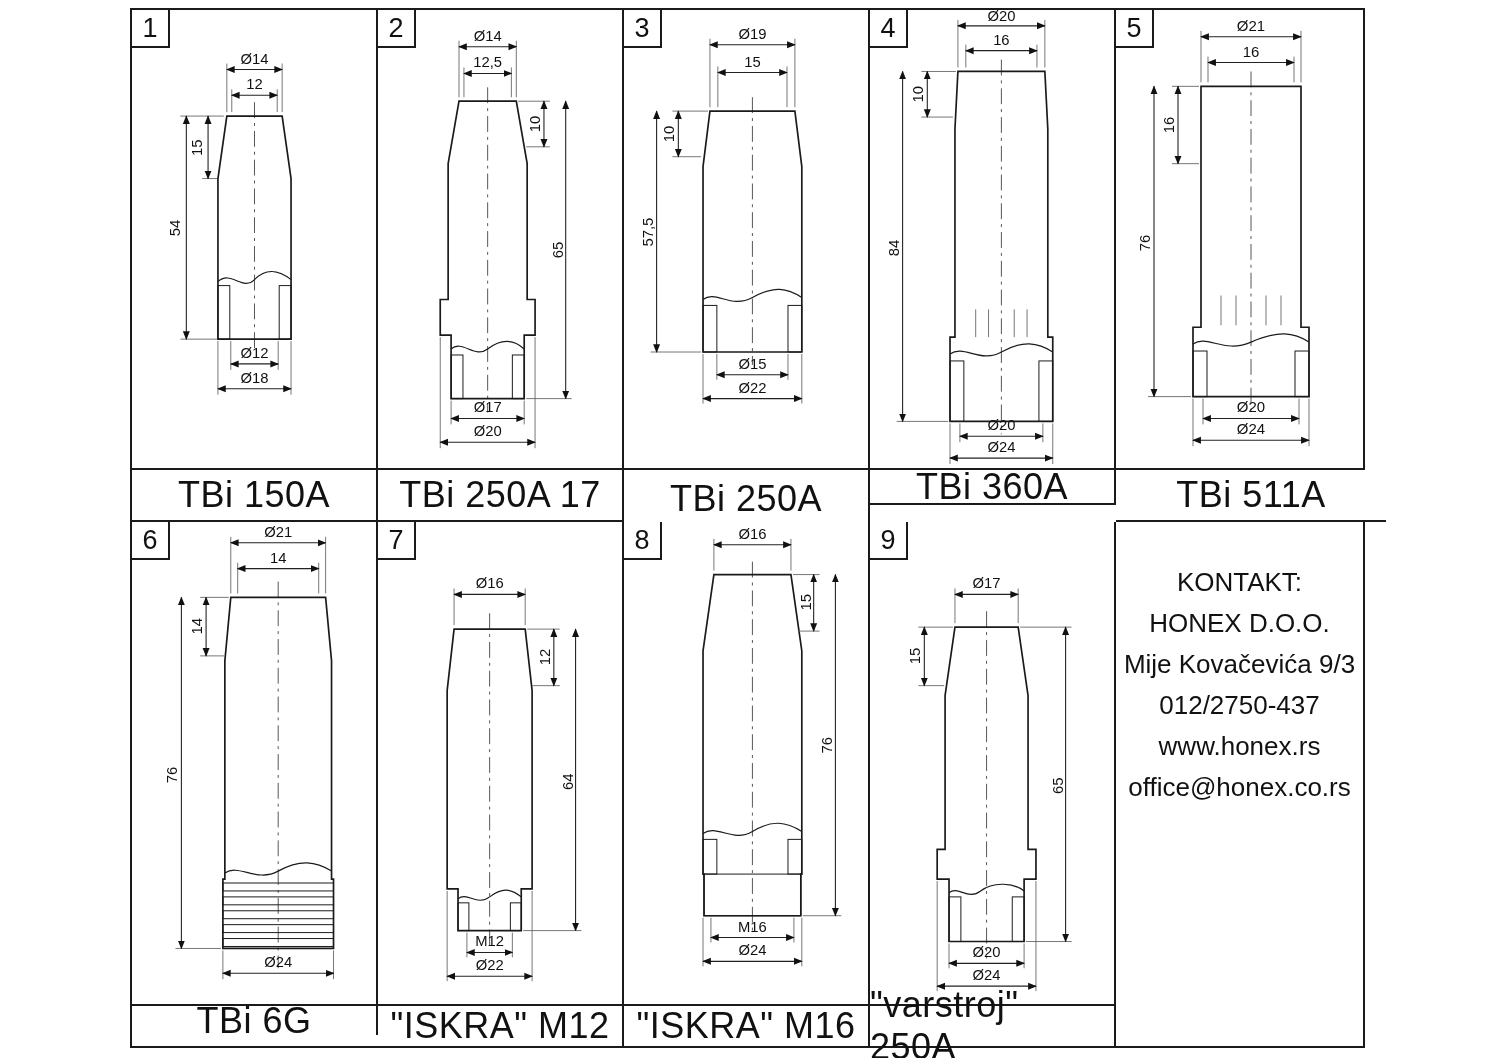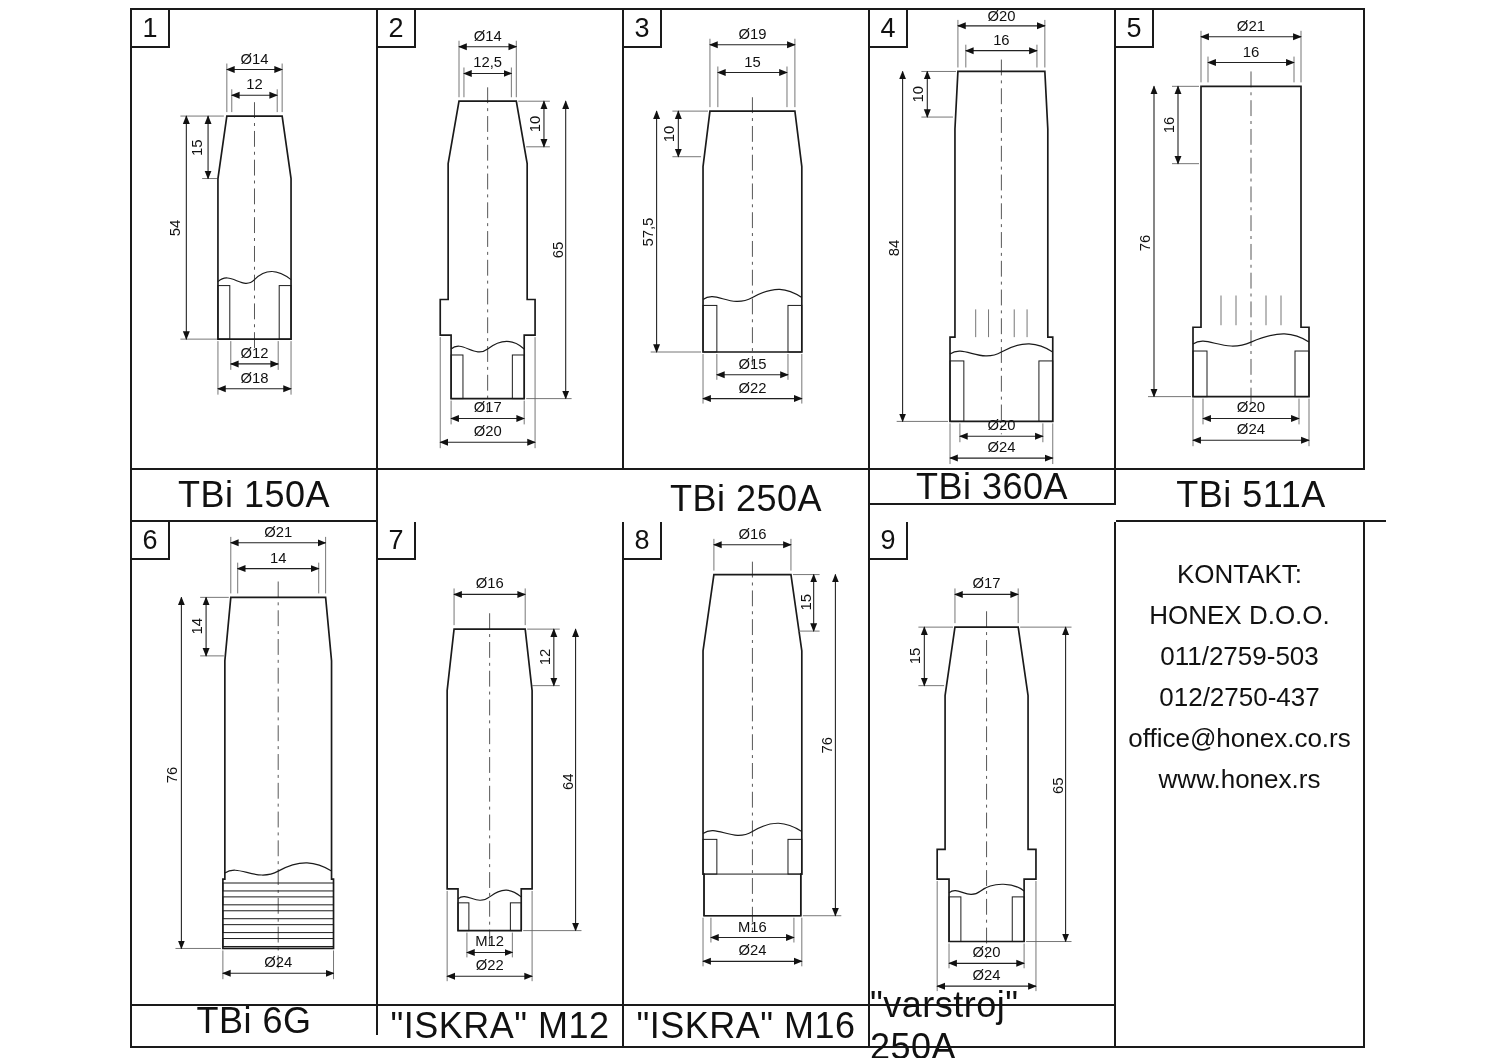--- a/index.html
+++ b/index.html
@@ -14,21 +14,21 @@
        display:flex;align-items:center;justify-content:center;font-size:27px;background:#fff;z-index:2}
   .lbl{display:flex;align-items:center;justify-content:center;font-size:36px;letter-spacing:.5px}
   .cell svg{position:absolute;left:0;top:0;width:100%;height:100%}
   .ol{fill:none;stroke:#1a1a1a;stroke-width:1.7}
   .cl{stroke:#555;stroke-width:1;stroke-dasharray:16 5 3 5;fill:none}
   .dl{stroke:#222;stroke-width:1.1}
   .xl{stroke:#666;stroke-width:.9}
   .wv{fill:none;stroke:#1a1a1a;stroke-width:1.2}
   .hr{fill:none;stroke:#1a1a1a;stroke-width:1}
   .dt{font-family:"Liberation Sans",sans-serif;font-size:15px;fill:#111;text-anchor:middle}
-  .contact{position:absolute;left:0;top:4px;width:100%;text-align:center;padding-top:28px}
+  .contact{position:absolute;left:0;top:12px;width:100%;text-align:center;padding-top:28px}
   .contact div{font-size:26px;line-height:41px;white-space:nowrap}
 </style>
 </head>
 <body>
 
 <div class="sheet">
 <div class="tbl">
 
   <div class="cell bR bB" style="left:0;top:0;width:246px;height:460px">
     <div class="num">1</div>
@@ -266,20 +266,21 @@
       <text class="dt" x="135" y="21">Ø21</text>
       <text class="dt" x="135" y="47">16</text>
       <text class="dt" x="58" y="116" transform="rotate(-90 58 116)">16</text>
       <text class="dt" x="34" y="235" transform="rotate(-90 34 235)">76</text>
       <text class="dt" x="135" y="406">Ø20</text>
       <text class="dt" x="135" y="428">Ø24</text>
     </svg>
   </div>
 
   <div class="cell lbl bR bB" style="left:0;top:460px;width:246px;height:52px">TBi 150A</div>
+  <div class="cell lbl bR bB" style="left:246px;top:460px;width:246px;height:52px">TBi 250A 17</div>
   <div class="cell lbl bR bB" style="left:492px;top:460px;width:246px;height:60px">TBi 250A</div>
   <div class="cell lbl bR bB" style="left:738px;top:460px;width:246px;height:35px">TBi 360A</div>
   <div class="cell lbl bB" style="left:984px;top:460px;width:270px;height:52px">TBi 511A</div>
 
   <div class="cell bR bB" style="left:0;top:512px;width:246px;height:484px">
     <div class="num">6</div>
     <svg viewBox="0 0 247 486" preserveAspectRatio="none">
       <defs>
         <marker id="a6" viewBox="0 0 10 10" refX="9" refY="5" markerWidth="8" markerHeight="8" orient="auto-start-reverse">
               <path d="M0,1 L10,5 L0,9 z" fill="#111"></path>
@@ -450,24 +451,24 @@
       <text class="dt" x="195" y="266" transform="rotate(-90 195 266)">65</text>
       <text class="dt" x="118" y="439">Ø20</text>
       <text class="dt" x="118" y="462">Ø24</text>
     </svg>
   </div>
 
   <div class="cell" style="left:984px;top:512px;width:247px;height:524px">
     <div class="contact">
       <div>KONTAKT:</div>
       <div>HONEX D.O.O.</div>
-      <div>011/2759-503</div>
+      <div>Mije Kovačevića 9/3</div>
       <div>012/2750-437</div>
+      <div>www.honex.rs</div>
       <div>office@honex.co.rs</div>
-      <div>www.honex.rs</div>
     </div>
   </div>
 
   <div class="cell lbl bR" style="left:0;top:996px;width:246px;height:29px">TBi 6G</div>
   <div class="cell lbl bR" style="left:246px;top:996px;width:246px;height:40px">"ISKRA" M12</div>
   <div class="cell lbl bR" style="left:492px;top:996px;width:246px;height:40px">"ISKRA" M16</div>
   <div class="cell lbl bR" style="left:738px;top:996px;width:246px;height:40px">"varstroj" 250A</div>
 
 </div>
 </div>

